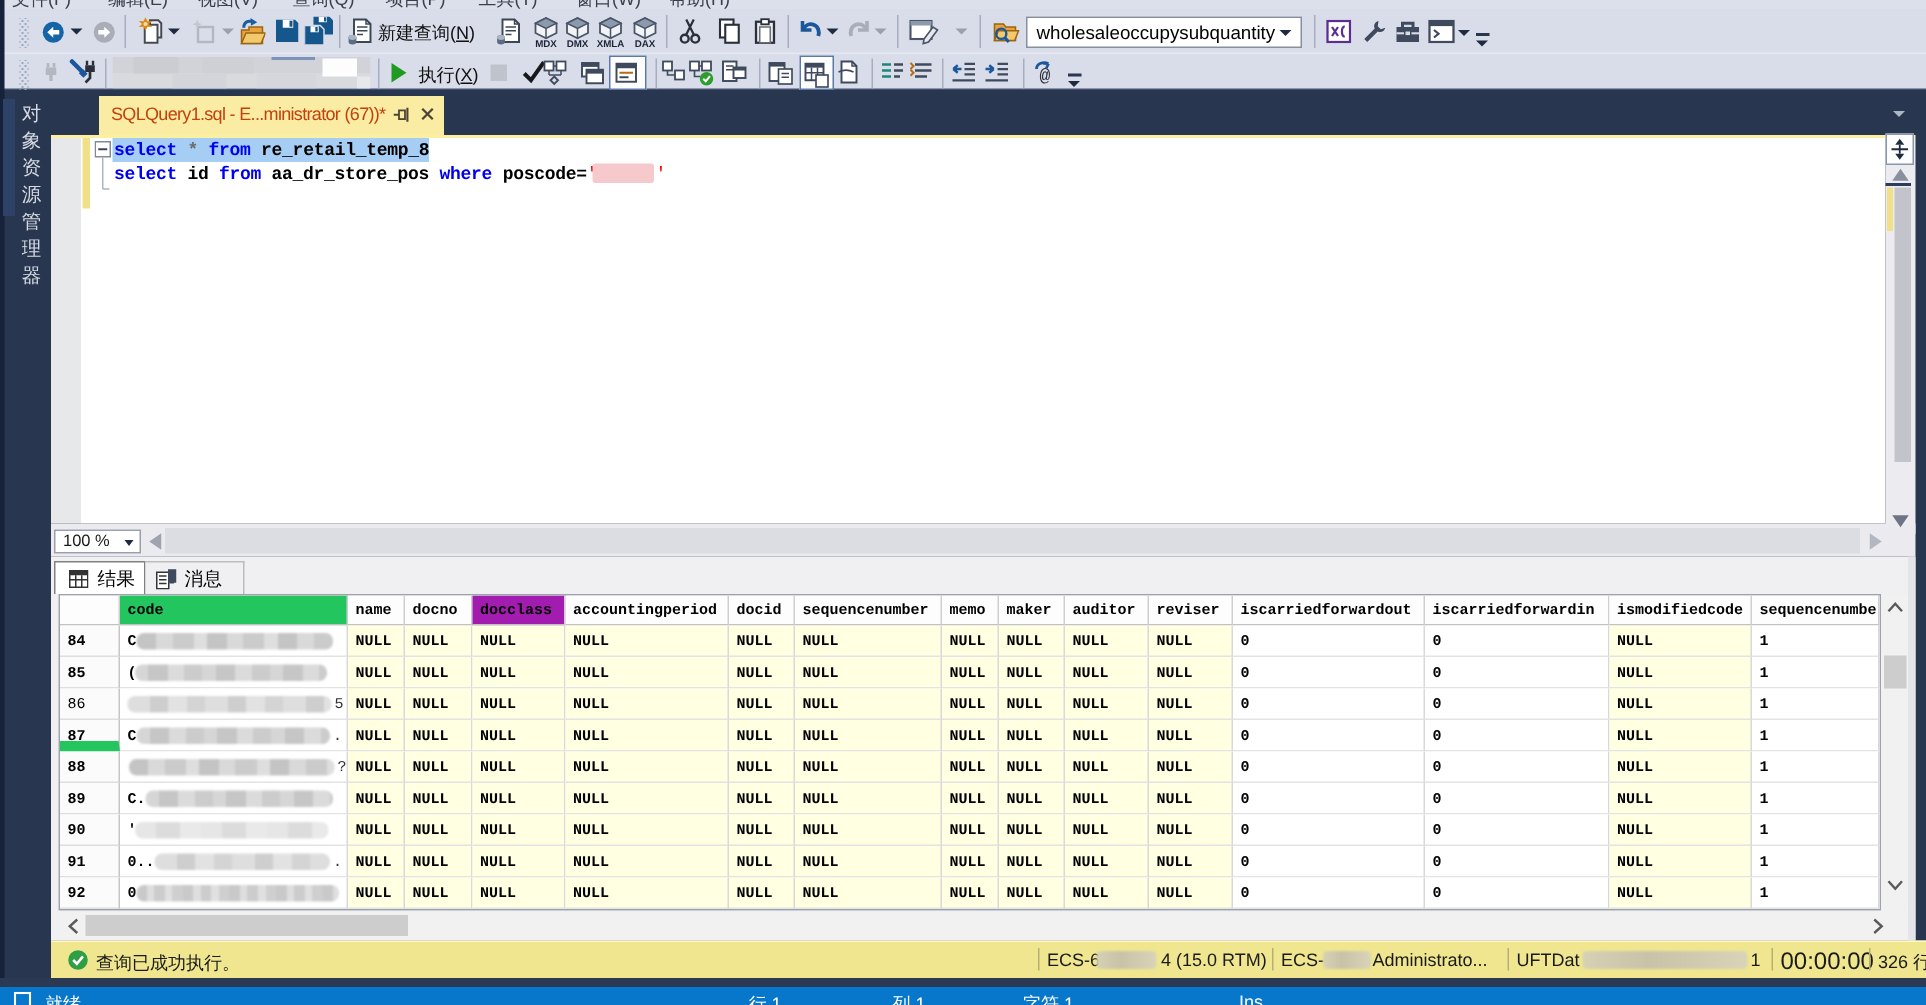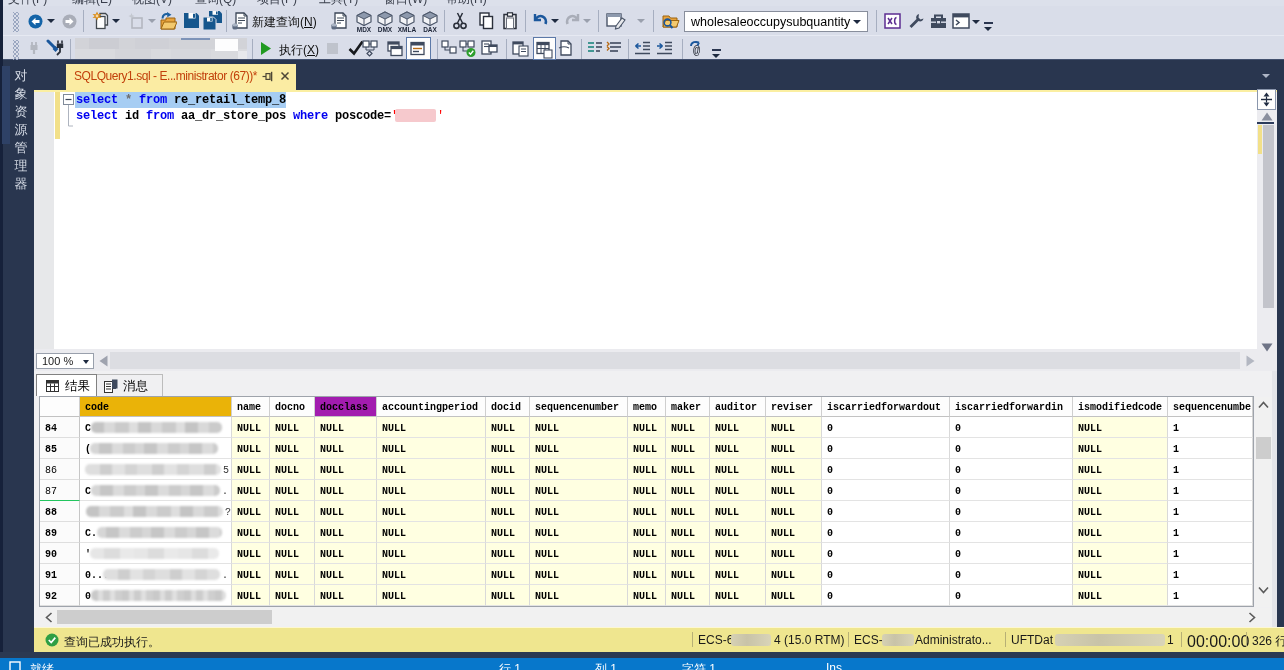--- a/index.html
+++ b/index.html
@@ -392,21 +392,21 @@
 <line x1="2" y1="5" x2="7" y2="5" stroke="#333"></line>
       <line x1="2" y1="7.5" x2="7" y2="7.5" stroke="#333"></line>
       <line x1="2" y1="10" x2="7" y2="10" stroke="#333"></line>
 <rect x="8" y="0.5" width="5.5" height="9" fill="#3f4a5e"></rect>
       <rect x="9" y="7" width="3" height="3" fill="#3f4a5e"></rect>
     </svg>
 <div class="a" style="left:26px;top:3px;font-size:12.5px;color:#000">消息</div>
   </div>
 <div class="a" style="left:39px;top:396px;width:1215px;height:211px;background:#fff;border:1px solid #9ea3ab;overflow:hidden">
 <div class="a mono" style="left:0px;top:0;width:40px;height:20px;background:#fdfdfd;border-right:1px solid #cfcfcf;border-bottom:1px solid #c2c2c2;font-size:10px;font-weight:bold;color:#000;padding:5px 0 0 5px;overflow:hidden;white-space:nowrap"></div>
-<div class="a mono" style="left:40px;top:0;width:152px;height:20px;background:#eab308;border-right:1px solid #cfcfcf;border-bottom:1px solid #c2c2c2;font-size:10px;font-weight:bold;color:#000;padding:5px 0 0 5px;overflow:hidden;white-space:nowrap">code</div>
+<div class="a mono" style="left:40px;top:0;width:152px;height:20px;background:#22c55e;border-right:1px solid #cfcfcf;border-bottom:1px solid #c2c2c2;font-size:10px;font-weight:bold;color:#000;padding:5px 0 0 5px;overflow:hidden;white-space:nowrap">code</div>
 <div class="a mono" style="left:192px;top:0;width:38px;height:20px;background:#fdfdfd;border-right:1px solid #cfcfcf;border-bottom:1px solid #c2c2c2;font-size:10px;font-weight:bold;color:#000;padding:5px 0 0 5px;overflow:hidden;white-space:nowrap">name</div>
 <div class="a mono" style="left:230px;top:0;width:45px;height:20px;background:#fdfdfd;border-right:1px solid #cfcfcf;border-bottom:1px solid #c2c2c2;font-size:10px;font-weight:bold;color:#000;padding:5px 0 0 5px;overflow:hidden;white-space:nowrap">docno</div>
 <div class="a mono" style="left:275px;top:0;width:62px;height:20px;background:#a21caf;border-right:1px solid #cfcfcf;border-bottom:1px solid #c2c2c2;font-size:10px;font-weight:bold;color:#000;padding:5px 0 0 5px;overflow:hidden;white-space:nowrap">docclass</div>
 <div class="a mono" style="left:337px;top:0;width:109px;height:20px;background:#fdfdfd;border-right:1px solid #cfcfcf;border-bottom:1px solid #c2c2c2;font-size:10px;font-weight:bold;color:#000;padding:5px 0 0 5px;overflow:hidden;white-space:nowrap">accountingperiod</div>
 <div class="a mono" style="left:446px;top:0;width:44px;height:20px;background:#fdfdfd;border-right:1px solid #cfcfcf;border-bottom:1px solid #c2c2c2;font-size:10px;font-weight:bold;color:#000;padding:5px 0 0 5px;overflow:hidden;white-space:nowrap">docid</div>
 <div class="a mono" style="left:490px;top:0;width:98px;height:20px;background:#fdfdfd;border-right:1px solid #cfcfcf;border-bottom:1px solid #c2c2c2;font-size:10px;font-weight:bold;color:#000;padding:5px 0 0 5px;overflow:hidden;white-space:nowrap">sequencenumber</div>
 <div class="a mono" style="left:588px;top:0;width:38px;height:20px;background:#fdfdfd;border-right:1px solid #cfcfcf;border-bottom:1px solid #c2c2c2;font-size:10px;font-weight:bold;color:#000;padding:5px 0 0 5px;overflow:hidden;white-space:nowrap">memo</div>
 <div class="a mono" style="left:626px;top:0;width:44px;height:20px;background:#fdfdfd;border-right:1px solid #cfcfcf;border-bottom:1px solid #c2c2c2;font-size:10px;font-weight:bold;color:#000;padding:5px 0 0 5px;overflow:hidden;white-space:nowrap">maker</div>
 <div class="a mono" style="left:670px;top:0;width:56px;height:20px;background:#fdfdfd;border-right:1px solid #cfcfcf;border-bottom:1px solid #c2c2c2;font-size:10px;font-weight:bold;color:#000;padding:5px 0 0 5px;overflow:hidden;white-space:nowrap">auditor</div>
 <div class="a mono" style="left:726px;top:0;width:56px;height:20px;background:#fdfdfd;border-right:1px solid #cfcfcf;border-bottom:1px solid #c2c2c2;font-size:10px;font-weight:bold;color:#000;padding:5px 0 0 5px;overflow:hidden;white-space:nowrap">reviser</div>
@@ -461,21 +461,21 @@
 <div class="a mono" style="left:446px;top:62px;width:44px;height:21px;background:#ffffe1;border-right:1px solid #d9d9d9;border-bottom:1px solid #e3e3e3;font-size:10px;font-weight:bold;color:#000;padding:6px 0 0 5px">NULL</div>
 <div class="a mono" style="left:490px;top:62px;width:98px;height:21px;background:#ffffe1;border-right:1px solid #d9d9d9;border-bottom:1px solid #e3e3e3;font-size:10px;font-weight:bold;color:#000;padding:6px 0 0 5px">NULL</div>
 <div class="a mono" style="left:588px;top:62px;width:38px;height:21px;background:#ffffe1;border-right:1px solid #d9d9d9;border-bottom:1px solid #e3e3e3;font-size:10px;font-weight:bold;color:#000;padding:6px 0 0 5px">NULL</div>
 <div class="a mono" style="left:626px;top:62px;width:44px;height:21px;background:#ffffe1;border-right:1px solid #d9d9d9;border-bottom:1px solid #e3e3e3;font-size:10px;font-weight:bold;color:#000;padding:6px 0 0 5px">NULL</div>
 <div class="a mono" style="left:670px;top:62px;width:56px;height:21px;background:#ffffe1;border-right:1px solid #d9d9d9;border-bottom:1px solid #e3e3e3;font-size:10px;font-weight:bold;color:#000;padding:6px 0 0 5px">NULL</div>
 <div class="a mono" style="left:726px;top:62px;width:56px;height:21px;background:#ffffe1;border-right:1px solid #d9d9d9;border-bottom:1px solid #e3e3e3;font-size:10px;font-weight:bold;color:#000;padding:6px 0 0 5px">NULL</div>
 <div class="a mono" style="left:782px;top:62px;width:128px;height:21px;background:#ffffff;border-right:1px solid #d9d9d9;border-bottom:1px solid #e3e3e3;font-size:10px;font-weight:bold;color:#000;padding:6px 0 0 5px">0</div>
 <div class="a mono" style="left:910px;top:62px;width:123px;height:21px;background:#ffffff;border-right:1px solid #d9d9d9;border-bottom:1px solid #e3e3e3;font-size:10px;font-weight:bold;color:#000;padding:6px 0 0 5px">0</div>
 <div class="a mono" style="left:1033px;top:62px;width:95px;height:21px;background:#ffffe1;border-right:1px solid #d9d9d9;border-bottom:1px solid #e3e3e3;font-size:10px;font-weight:bold;color:#000;padding:6px 0 0 5px">NULL</div>
 <div class="a mono" style="left:1128px;top:62px;width:85px;height:21px;background:#ffffff;border-right:1px solid #d9d9d9;border-bottom:1px solid #e3e3e3;font-size:10px;font-weight:bold;color:#000;padding:6px 0 0 5px">1</div>
-<div class="a mono" style="left:0;top:83px;width:40px;height:21px;background:#fbfbfb;border-right:1px solid #c6c6c6;border-bottom:1px solid #22c55e;font-size:10px;font-weight:normal;color:#000;padding:6px 0 0 5px">87</div>
+<div class="a mono" style="left:0;top:83px;width:40px;height:21px;background:#fbfbfb;border-right:1px solid #c6c6c6;border-bottom:7px solid #22c55e;font-size:10px;font-weight:bold;color:#000;padding:6px 0 0 5px">87</div>
 <div class="a" style="left:40px;top:83px;width:152px;height:21px;background:#fff;border-right:1px solid #d9d9d9;border-bottom:1px solid #e3e3e3"></div>
 <div class="a mono" style="left:45px;top:89px;font-size:10px;font-weight:bold;color:#000">C</div>
 <div class="a" style="left:51px;top:88px;width:129px;height:11px;background:repeating-linear-gradient(90deg,#d6d6d6 0 9px,#c6c6c6 9px 22px,#dbdbdb 22px 33px,#cccccc 33px 45px);border-radius:5px;filter:blur(0.8px)"></div>
 <div class="a mono" style="left:182px;top:89px;font-size:10px;color:#333">.</div>
 <div class="a mono" style="left:192px;top:83px;width:38px;height:21px;background:#ffffe1;border-right:1px solid #d9d9d9;border-bottom:1px solid #e3e3e3;font-size:10px;font-weight:bold;color:#000;padding:6px 0 0 5px">NULL</div>
 <div class="a mono" style="left:230px;top:83px;width:45px;height:21px;background:#ffffe1;border-right:1px solid #d9d9d9;border-bottom:1px solid #e3e3e3;font-size:10px;font-weight:bold;color:#000;padding:6px 0 0 5px">NULL</div>
 <div class="a mono" style="left:275px;top:83px;width:62px;height:21px;background:#ffffe1;border-right:1px solid #d9d9d9;border-bottom:1px solid #e3e3e3;font-size:10px;font-weight:bold;color:#000;padding:6px 0 0 5px">NULL</div>
 <div class="a mono" style="left:337px;top:83px;width:109px;height:21px;background:#ffffe1;border-right:1px solid #d9d9d9;border-bottom:1px solid #e3e3e3;font-size:10px;font-weight:bold;color:#000;padding:6px 0 0 5px">NULL</div>
 <div class="a mono" style="left:446px;top:83px;width:44px;height:21px;background:#ffffe1;border-right:1px solid #d9d9d9;border-bottom:1px solid #e3e3e3;font-size:10px;font-weight:bold;color:#000;padding:6px 0 0 5px">NULL</div>
 <div class="a mono" style="left:490px;top:83px;width:98px;height:21px;background:#ffffe1;border-right:1px solid #d9d9d9;border-bottom:1px solid #e3e3e3;font-size:10px;font-weight:bold;color:#000;padding:6px 0 0 5px">NULL</div>

